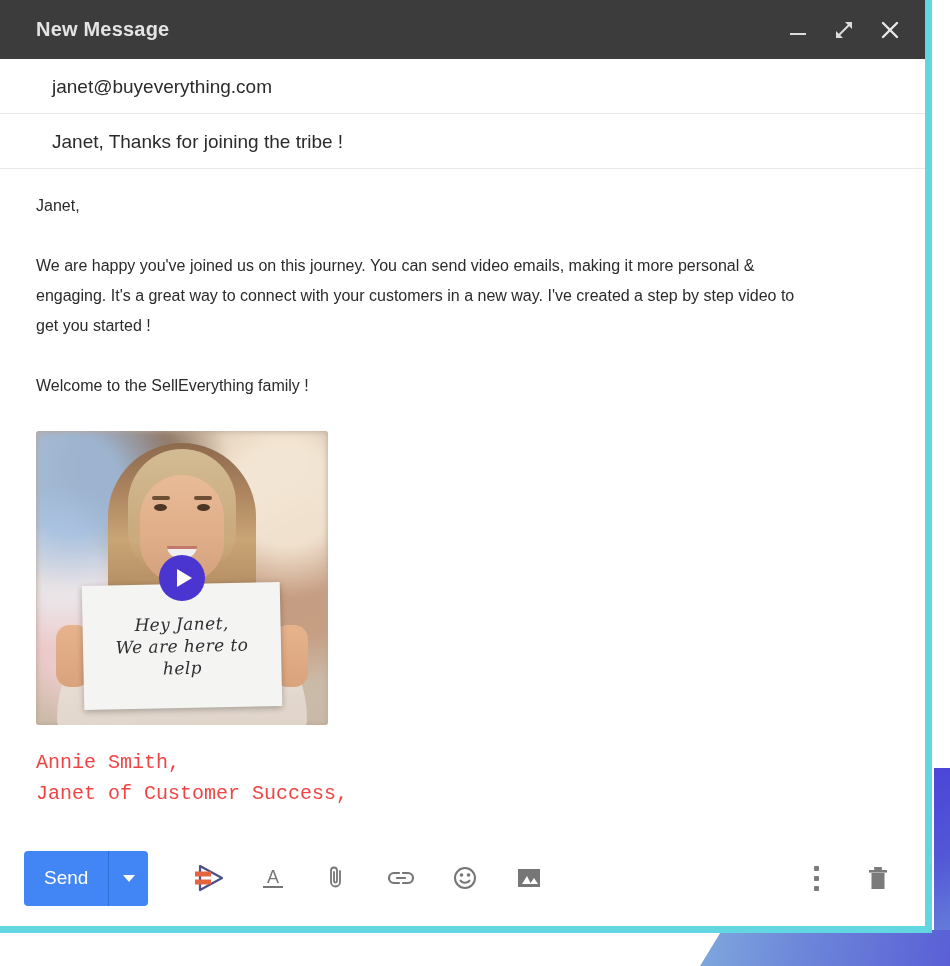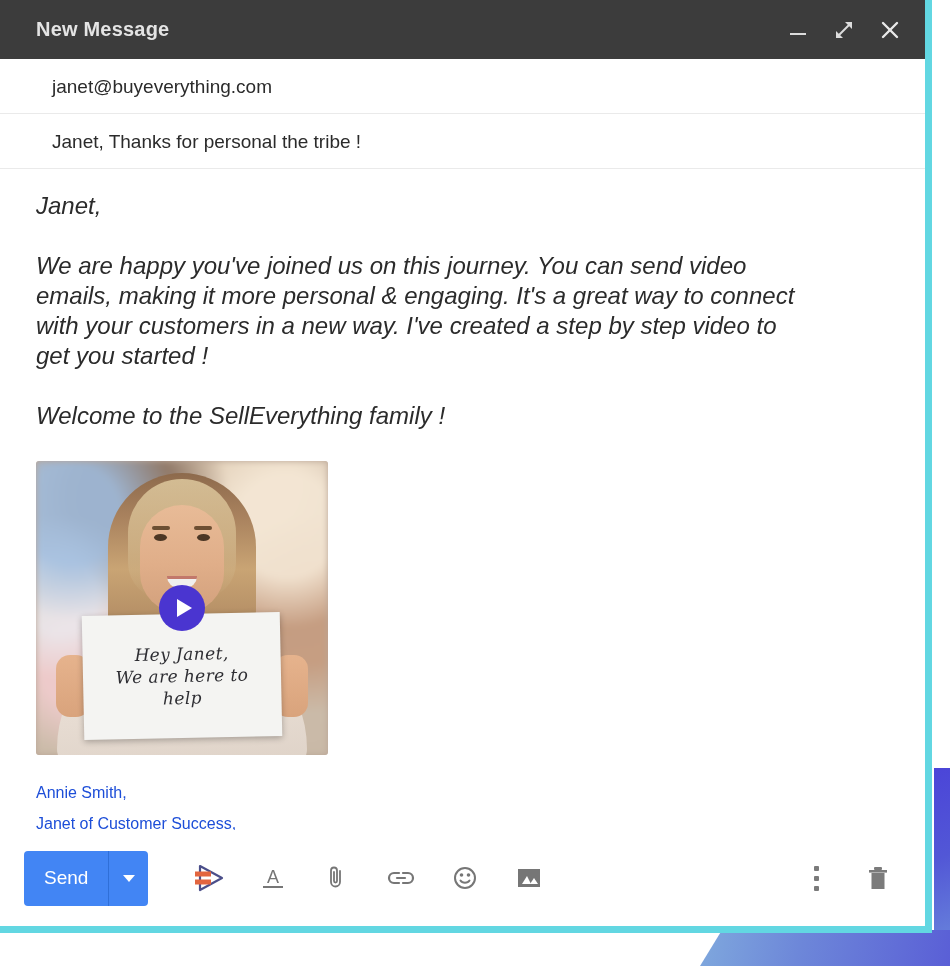--- a/index.html
+++ b/index.html
@@ -76,26 +76,25 @@
     outline: none;
   }
 
   
   .body-area {
     flex: 1;
     padding: 22px 36px 0 36px;
     overflow: hidden;
   }
   .body-p {
-    font-size: 24px;
+    font-size: 16px;
     line-height: 30px;
     color: #2b2b2b;
     margin-bottom: 30px;
     max-width: 780px;
-    font-style: italic;
   }
 
   
   .video-thumb {
     position: relative;
     width: 292px; height: 294px;
     margin: 0 0 22px 0;
     border-radius: 3px;
     overflow: hidden;
     cursor: pointer;
@@ -221,21 +220,21 @@
     cursor: pointer;
   }
   .vt-play-tri {
     width: 0; height: 0;
     border-left: 15px solid #ffffff;
     border-top: 9px solid transparent;
     border-bottom: 9px solid transparent;
     margin-left: 4px;
   }
 
-  .signature { font-size: 16px; line-height: 31px; color: #1d4ed8; }
+  .signature { font-size: 20px; line-height: 31px; color: #ef4444; font-family: Liberation Mono, monospace; }
 
   
   .toolbar {
     flex: none;
     height: 96px;
     display: flex; align-items: center;
     padding: 0 30px 0 24px;
     background: #fff;
   }
   .send-group { display: flex; align-items: stretch; border-radius: 4px; overflow: hidden; }
@@ -315,21 +314,21 @@
         </div>
 
       </div>
     </div>
 
     <div class="field-row">
       <div class="field-text">janet@buyeverything.com</div>
     </div>
 
     <div class="field-row">
-      <div class="field-text">Janet, Thanks for personal the tribe !</div>
+      <div class="field-text">Janet, Thanks for joining the tribe !</div>
     </div>
 
     <div class="body-area">
 
       <div class="body-p">Janet,</div>
       <div class="body-p">We are happy you've joined us on this journey. You can send video emails, making it more personal &amp; engaging. It's a great way to connect with your customers in a new way. I've created a step by step video to get you started !</div>
       <div class="body-p">Welcome to the SellEverything family !</div>
 
       <div class="video-thumb">
         <div class="vt-bg"></div>

